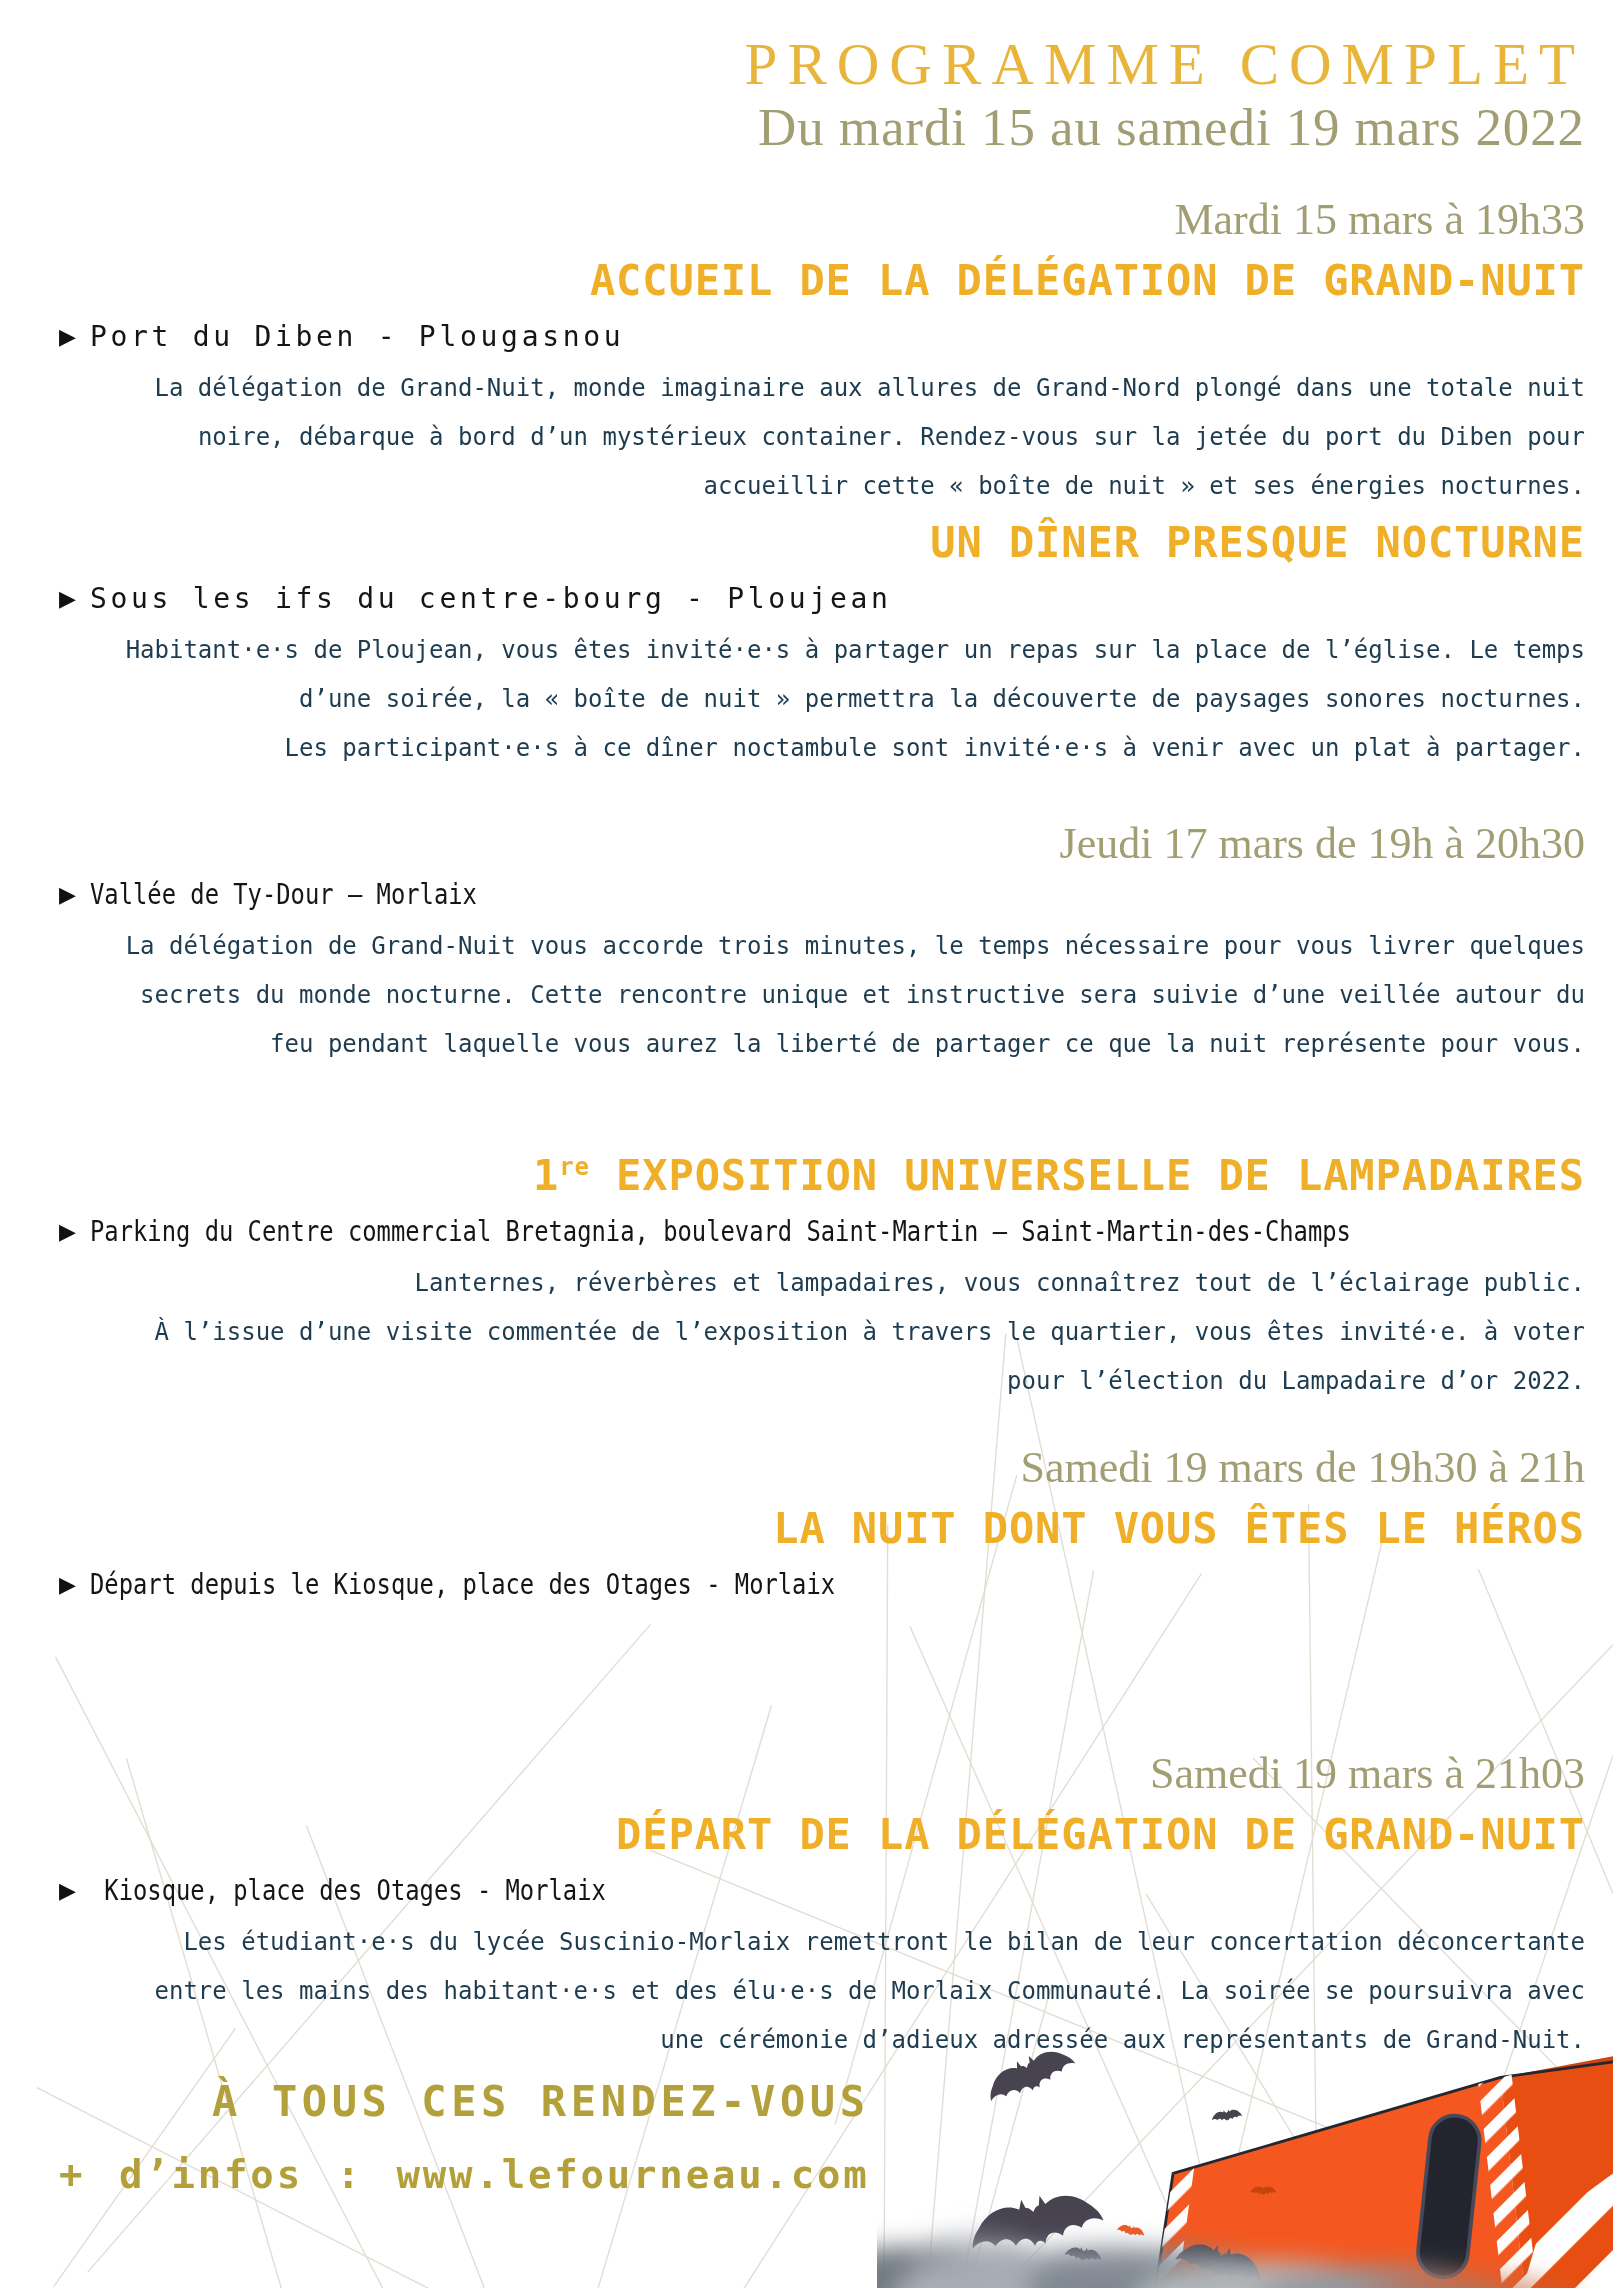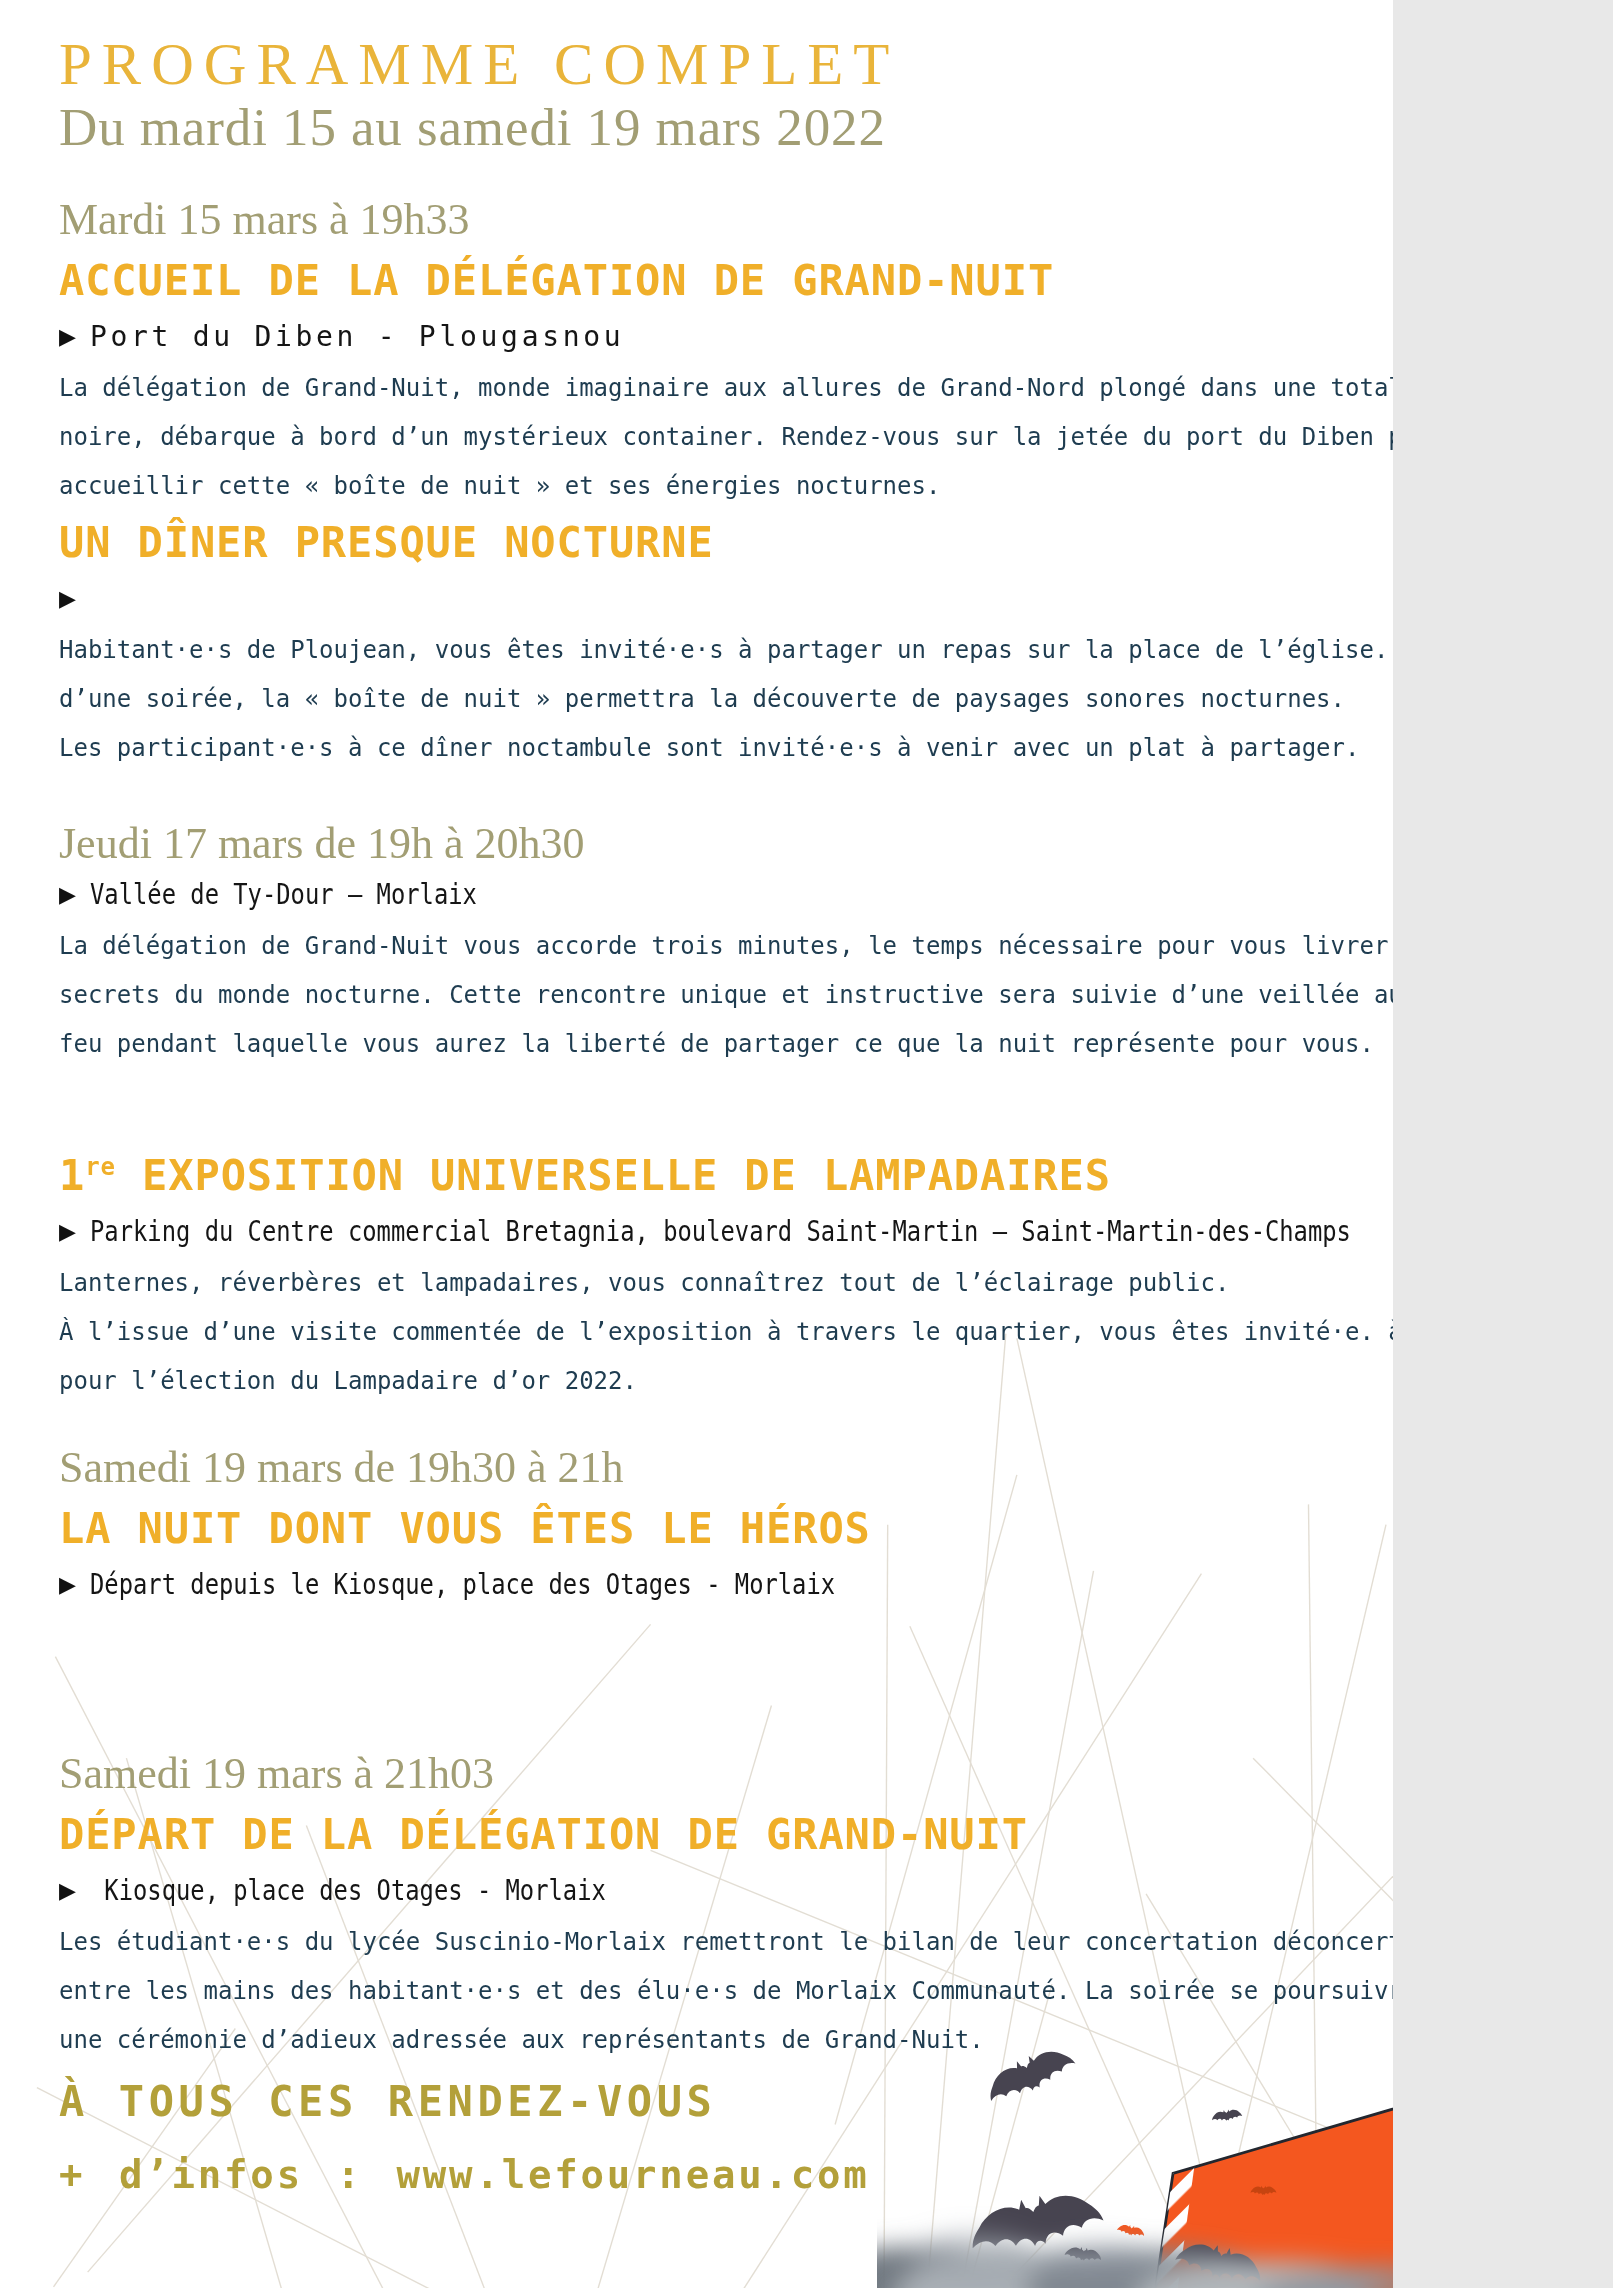--- a/index.html
+++ b/index.html
@@ -1,20 +1,21 @@
 <!DOCTYPE html>
 <html style="--title_gold: #e9b43a; --heading_yellow: #f0af29; --date_olive: #a29e74; --body_ink: #1e3c50; --location_ink: #151515; --footer_gold: #b3a03a; --container_orange: #f4571f; --bat_gray: #474450; --deco_line: #d9d2c5;font-size:14.8px"><head>
 <meta charset="utf-8">
 <style>
   * { margin:0; padding:0; box-sizing:border-box; }
   html,body { background:#e8e8e8; }
   .page {
-    position:relative; width:1393px; height:2289px;
+    position:relative; width:1613px; height:2289px;
     background:#ffffff; overflow:hidden;
     font-family:"DejaVu Sans Mono", monospace;
+    text-align:right;
   }
   .deco-lines { position:absolute; left:0; top:0; z-index:0; }
   .illus { position:absolute; left:877px; top:1984px; z-index:1; }
   .content { position:absolute; left:59px; top:0; right:28px; z-index:2; }
 
   .doc-title {
     margin-top:31px;
     font-family:"Liberation Serif", serif;
     font-size:59px; line-height:66px; letter-spacing:10px;
     color:var(--title_gold,#e9b43a); font-weight:normal;
@@ -157,20 +158,21 @@
     </div>
     <div class="event-body">La délégation de Grand-Nuit, monde imaginaire aux allures de Grand-Nord plongé dans une totale nuit
 noire, débarque à bord d’un mystérieux container. Rendez-vous sur la jetée du port du Diben pour
 accueillir cette « boîte de nuit » et ses énergies nocturnes.</div>
   </div>
 
   <div class="event">
     <div class="event-title">UN DÎNER PRESQUE NOCTURNE</div>
     <div class="event-loc">
       <span class="marker">▶</span>
+      <span class="loc-text wide">Sous les ifs du centre-bourg - Ploujean</span>
     </div>
     <div class="event-body">Habitant·e·s de Ploujean, vous êtes invité·e·s à partager un repas sur la place de l’église. Le temps
 d’une soirée, la « boîte de nuit » permettra la découverte de paysages sonores nocturnes.
 Les participant·e·s à ce dîner noctambule sont invité·e·s à venir avec un plat à partager.</div>
   </div>
 
   <div class="event">
     <div class="event-date">Jeudi 17 mars de 19h à 20h30</div>
     <div class="event-loc">
       <span class="marker">▶</span>

